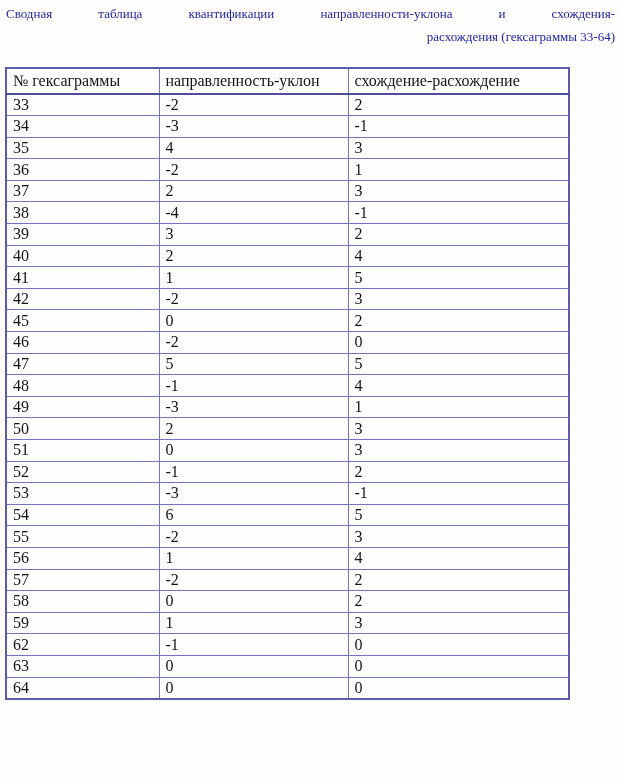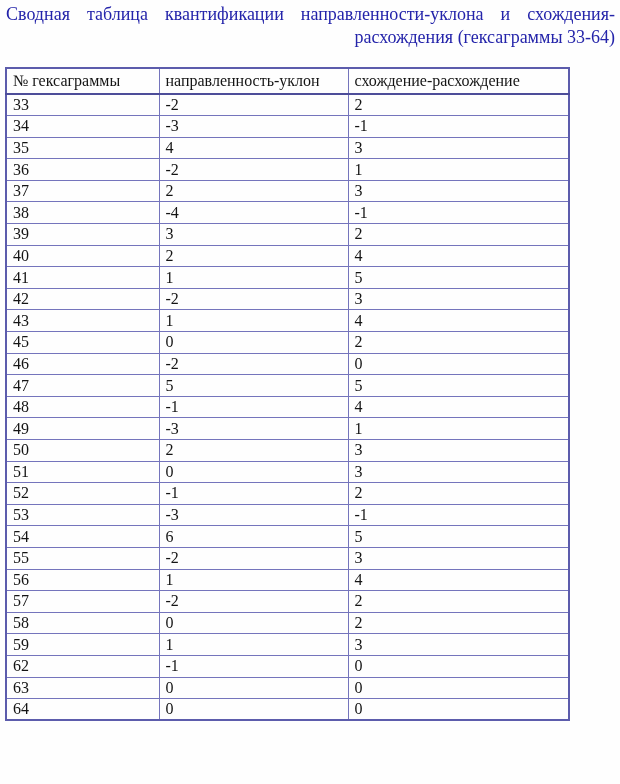--- a/index.html
+++ b/index.html
@@ -19,21 +19,21 @@
     width: 620px;
     height: 784px;
     background: var(--page-bg);
     color: var(--text-color);
     font-family: "Liberation Serif", "DejaVu Serif", serif;
     overflow: hidden;
   }
   .doc-title {
     margin: 3px 5px 0 6px;
     color: var(--title-color);
-    font-size: 18px;
+    font-size: 13px;
     line-height: 22.5px;
   }
   .title-line-1 {
     text-align: justify;
     text-align-last: justify;
   }
   .title-line-2 {
     text-align: right;
   }
   table.quant-table {
@@ -134,25 +134,20 @@
         <td>41</td>
         <td>1</td>
         <td>5</td>
       </tr>
       <tr>
         <td>42</td>
         <td>-2</td>
         <td>3</td>
       </tr>
       <tr>
-        <td>43</td>
-        <td>1</td>
-        <td>4</td>
-      </tr>
-      <tr>
         <td>45</td>
         <td>0</td>
         <td>2</td>
       </tr>
       <tr>
         <td>46</td>
         <td>-2</td>
         <td>0</td>
       </tr>
       <tr>

